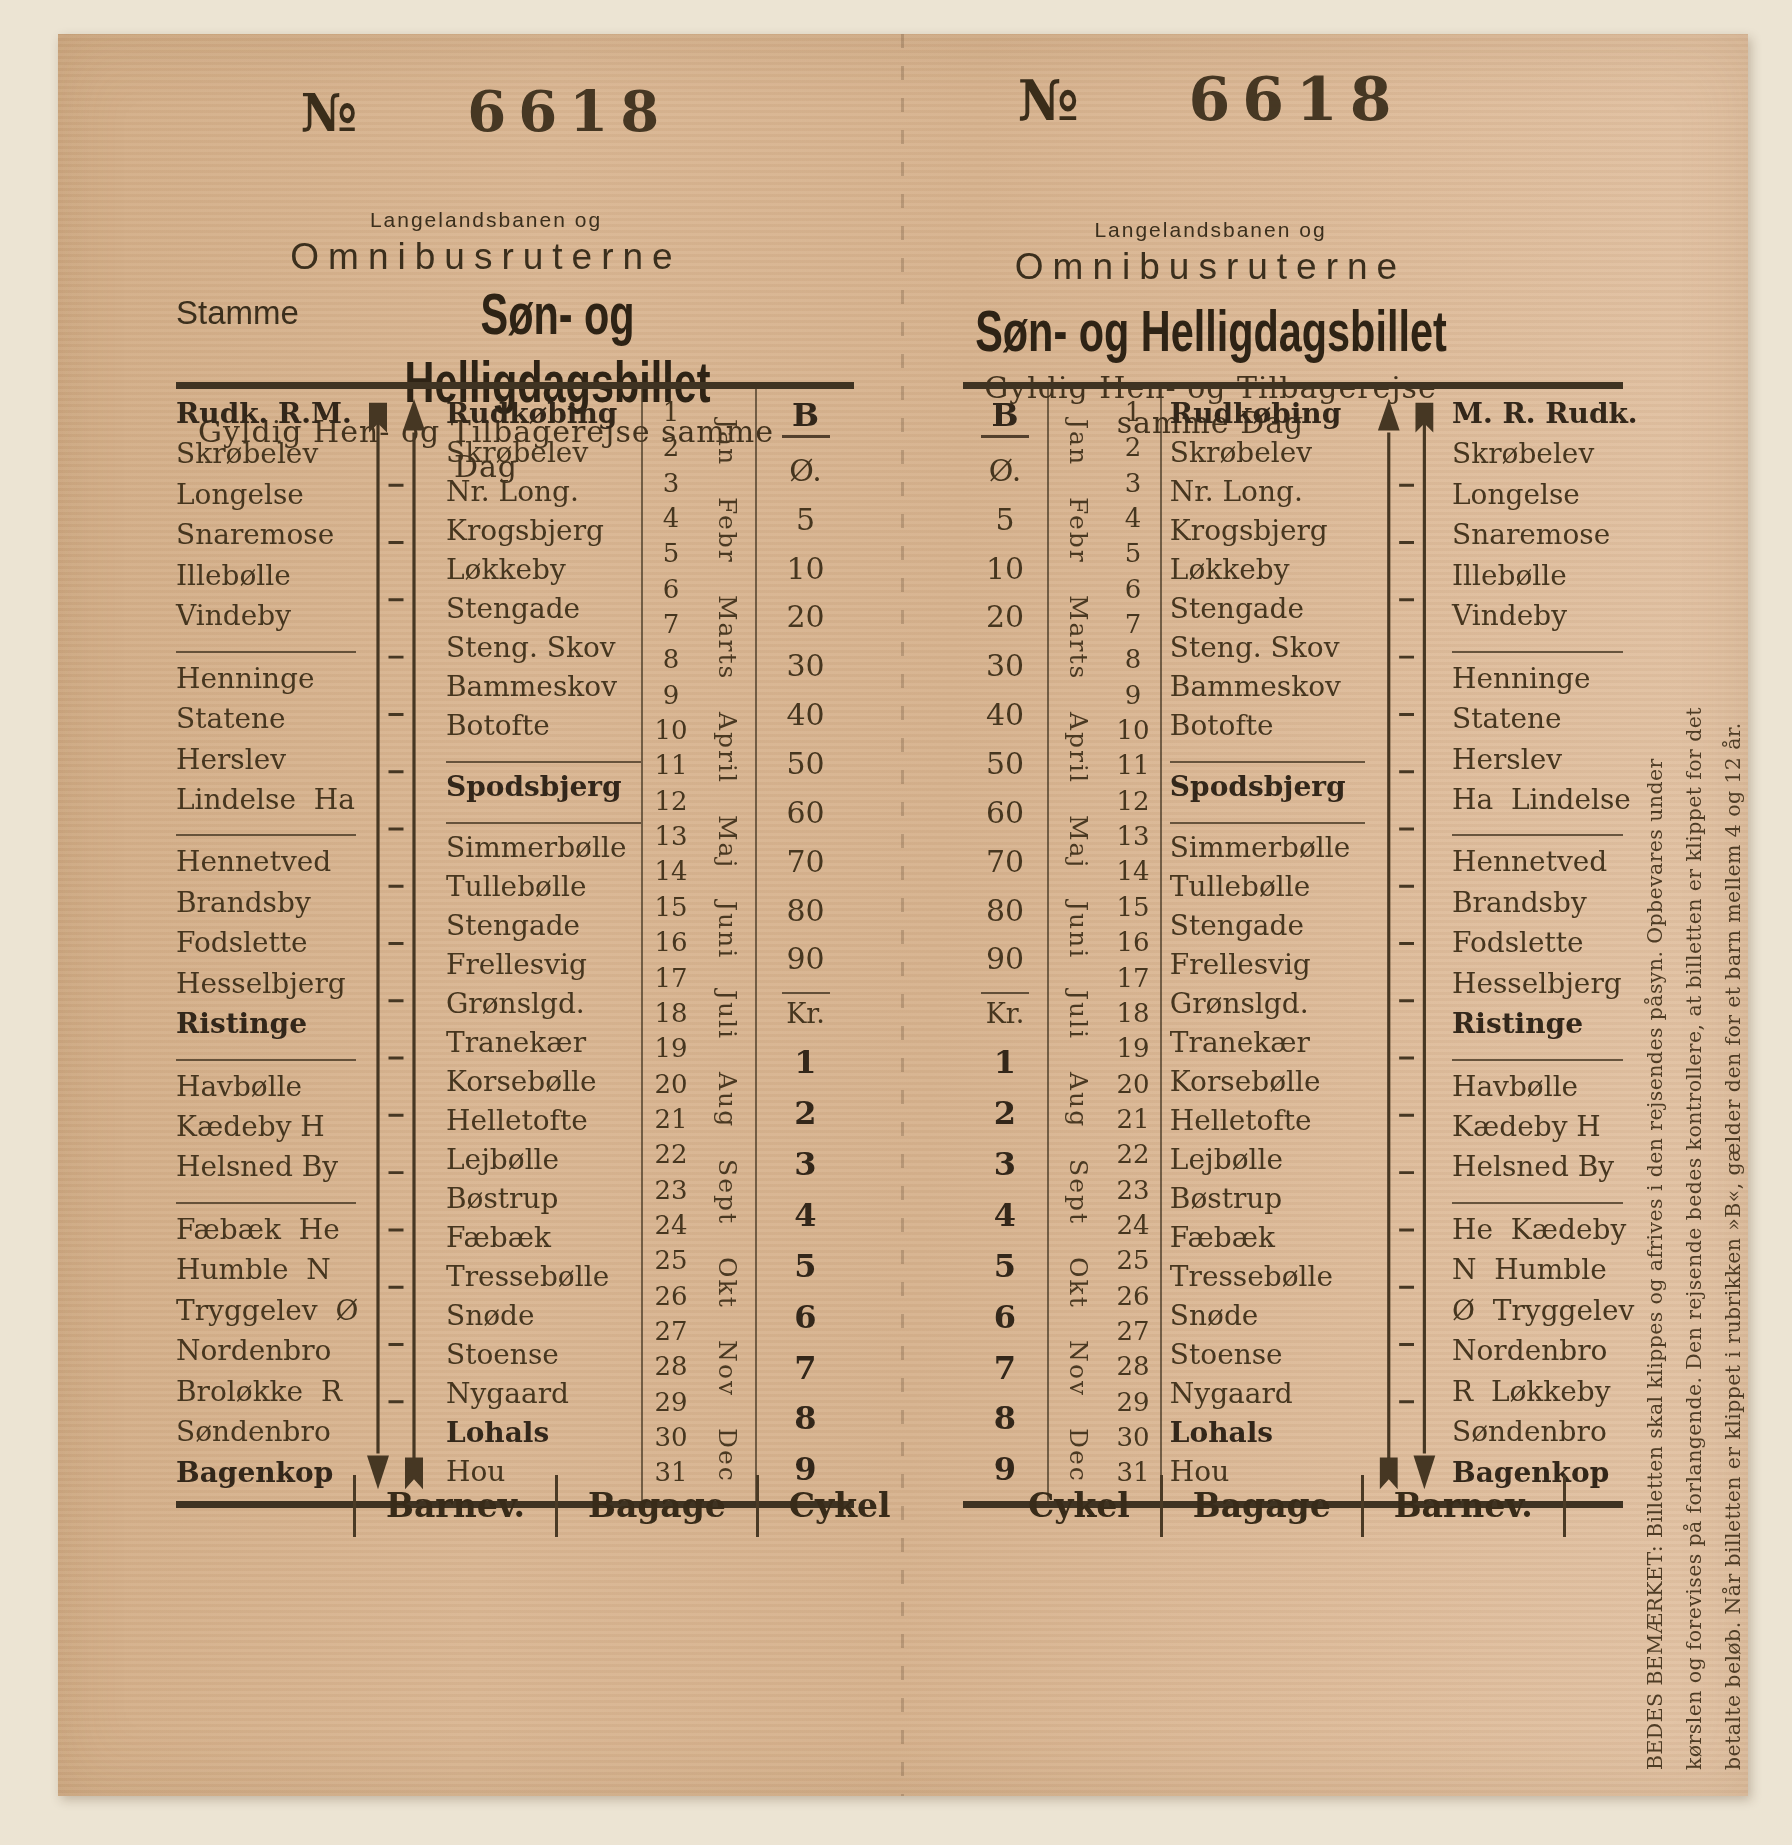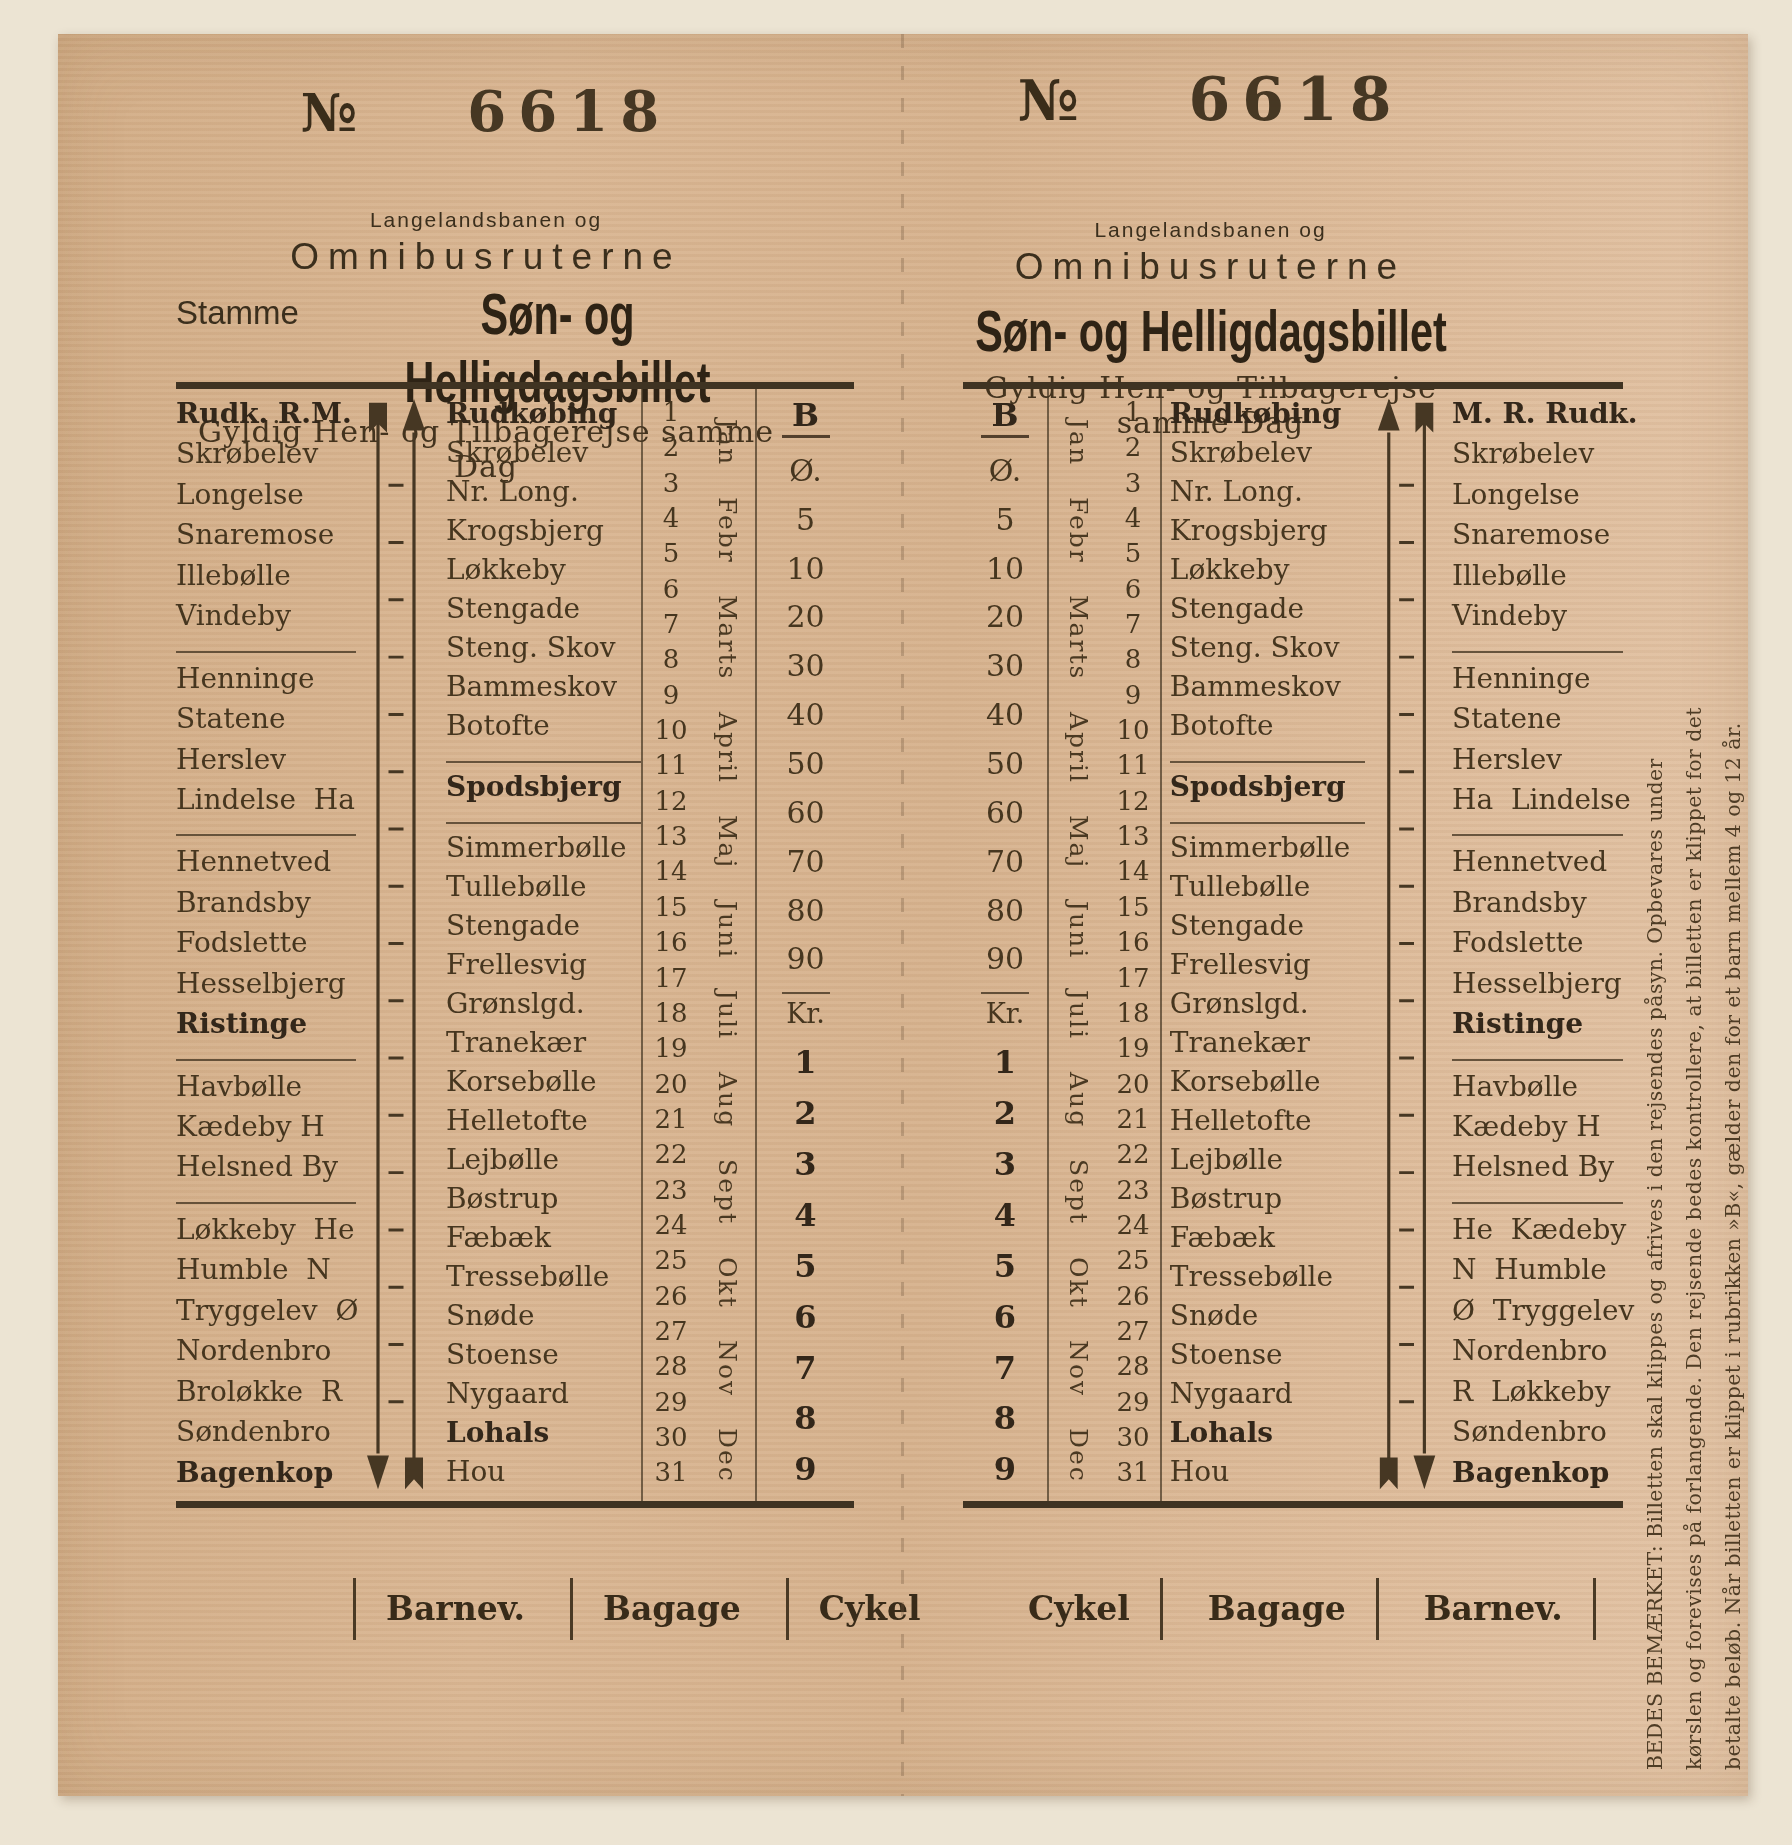--- a/index.html
+++ b/index.html
@@ -76,21 +76,21 @@
   .col-fares{flex:1;align-items:center;}
   .half-right .col-fares{border-right:2px solid rgba(70,55,35,.7);flex:none;width:86px;}
   .col-fares .li{font-size:30px;min-width:48px;text-align:center;}
   .col-fares .li.b{font-size:32px;}
   .col-fares .li.u{border-bottom:3px solid rgba(60,45,28,.85);padding-bottom:2px;}
   .col-fares .li.topline{border-top:2px solid rgba(70,55,35,.8);padding-top:6px;font-size:27px;}
 
   .tick-svg{position:absolute;inset:0;width:100%;height:100%;}
   .half-right .tick-svg{transform:scaleX(-1);}
 
-  .labels{position:absolute;top:1544px;display:flex;align-items:stretch;gap:15px;}
+  .labels{position:absolute;top:1441px;display:flex;align-items:stretch;}
   .half-left .labels{left:295px;}
   .half-right .labels{left:95px;}
   .labels .li{font-weight:bold;font-size:33px;color:#382b19;line-height:62px;
     padding:0 30px;white-space:pre;}
   .half-left .labels .li{border-left:3px solid #4a3a25;}
   .half-right .labels .li{border-right:3px solid #4a3a25;}
 
   .fineprint{position:absolute;left:1582px;top:120px;height:1616px;width:108px;
     display:flex;gap:7px;}
   .fineprint .li{writing-mode:vertical-rl;transform:rotate(180deg);
@@ -130,21 +130,21 @@
           <div class="li">Herslev</div>
           <div class="li u">Lindelse  Ha</div>
           <div class="li">Hennetved</div>
           <div class="li">Brandsby</div>
           <div class="li">Fodslette</div>
           <div class="li">Hesselbjerg</div>
           <div class="li b u">Ristinge</div>
           <div class="li">Havbølle</div>
           <div class="li">Kædeby H</div>
           <div class="li u">Helsned By</div>
-          <div class="li">Løkkeby  He</div>
+          <div class="li">Fæbæk  He</div>
           <div class="li">Humble  N</div>
           <div class="li">Tryggelev  Ø</div>
           <div class="li">Nordenbro</div>
           <div class="li">Broløkke  R</div>
           <div class="li">Søndenbro</div>
           <div class="li b">Bagenkop</div>
         </div>
       <div class="col col-tick">
         <svg class="tick-svg" viewBox="0 0 82 1126" preserveAspectRatio="none" stroke="#463723" fill="#463723">
           <line x1="22" y1="34" x2="22" y2="1078" stroke-width="3.2"></line>

